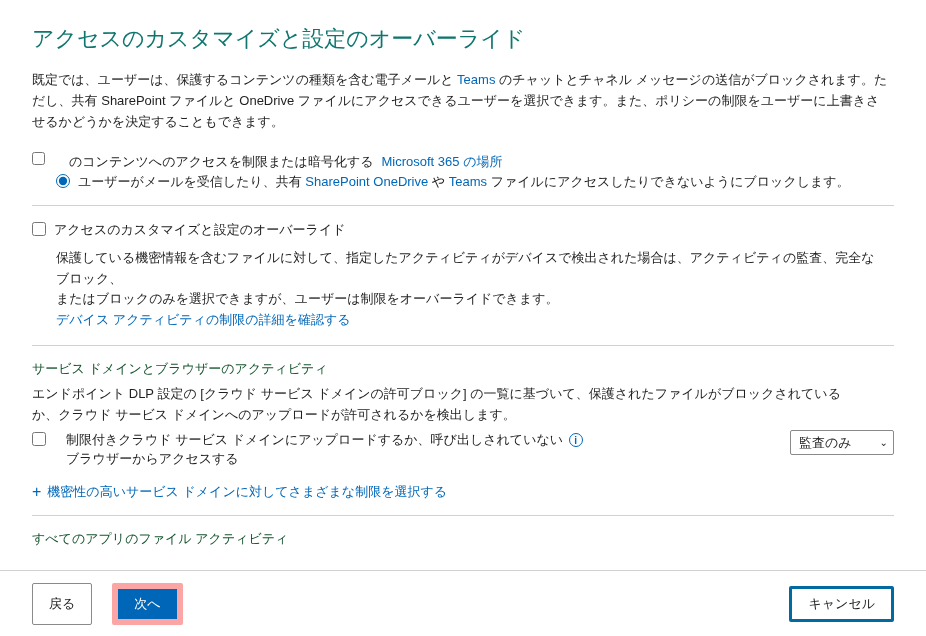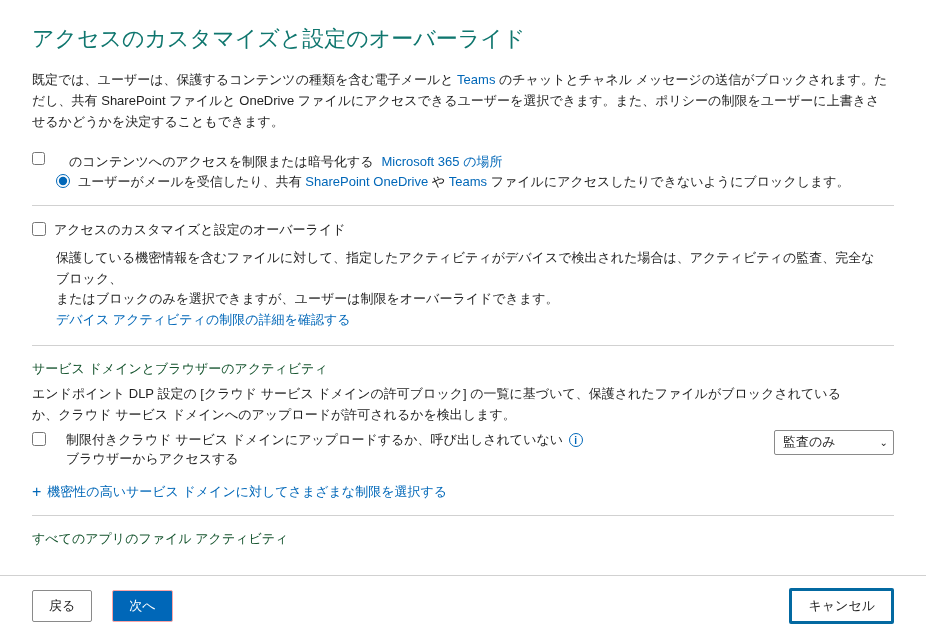--- a/index.html
+++ b/index.html
@@ -119,22 +119,21 @@
     .dropdown-select {
       border: 1px solid #8a8a8a;
       border-radius: 2px;
       padding: 4px 24px 4px 8px;
       font-size: 13px;
       color: #1f1f1f;
       background: #fff;
       appearance: none;
       -webkit-appearance: none;
       cursor: pointer;
-      width: 120px;
-      font-family: Liberation Mono, monospace;
+      width: 104px;
     }
     .dropdown-container {
       position: relative;
       display: inline-block;
     }
     .dropdown-chevron {
       position: absolute;
       right: 6px;
       top: 50%;
       transform: translateY(-50%);
@@ -193,21 +192,21 @@
       font-size: 13px;
       border: 1px solid #8a8a8a;
       border-radius: 2px;
       background: #fff;
       color: #1f1f1f;
       cursor: pointer;
     }
     .btn-next {
       padding: 6px 16px;
       font-size: 13px;
-      border: 1px solid #fca5a5;
+      border: 6px solid #fca5a5;
       border-radius: 2px;
       background: #0067b8;
       color: #fff;
       cursor: pointer;
     }
     .btn-cancel {
       padding: 6px 16px;
       font-size: 13px;
       border: 3px solid #0369a1;
       border-radius: 2px;

